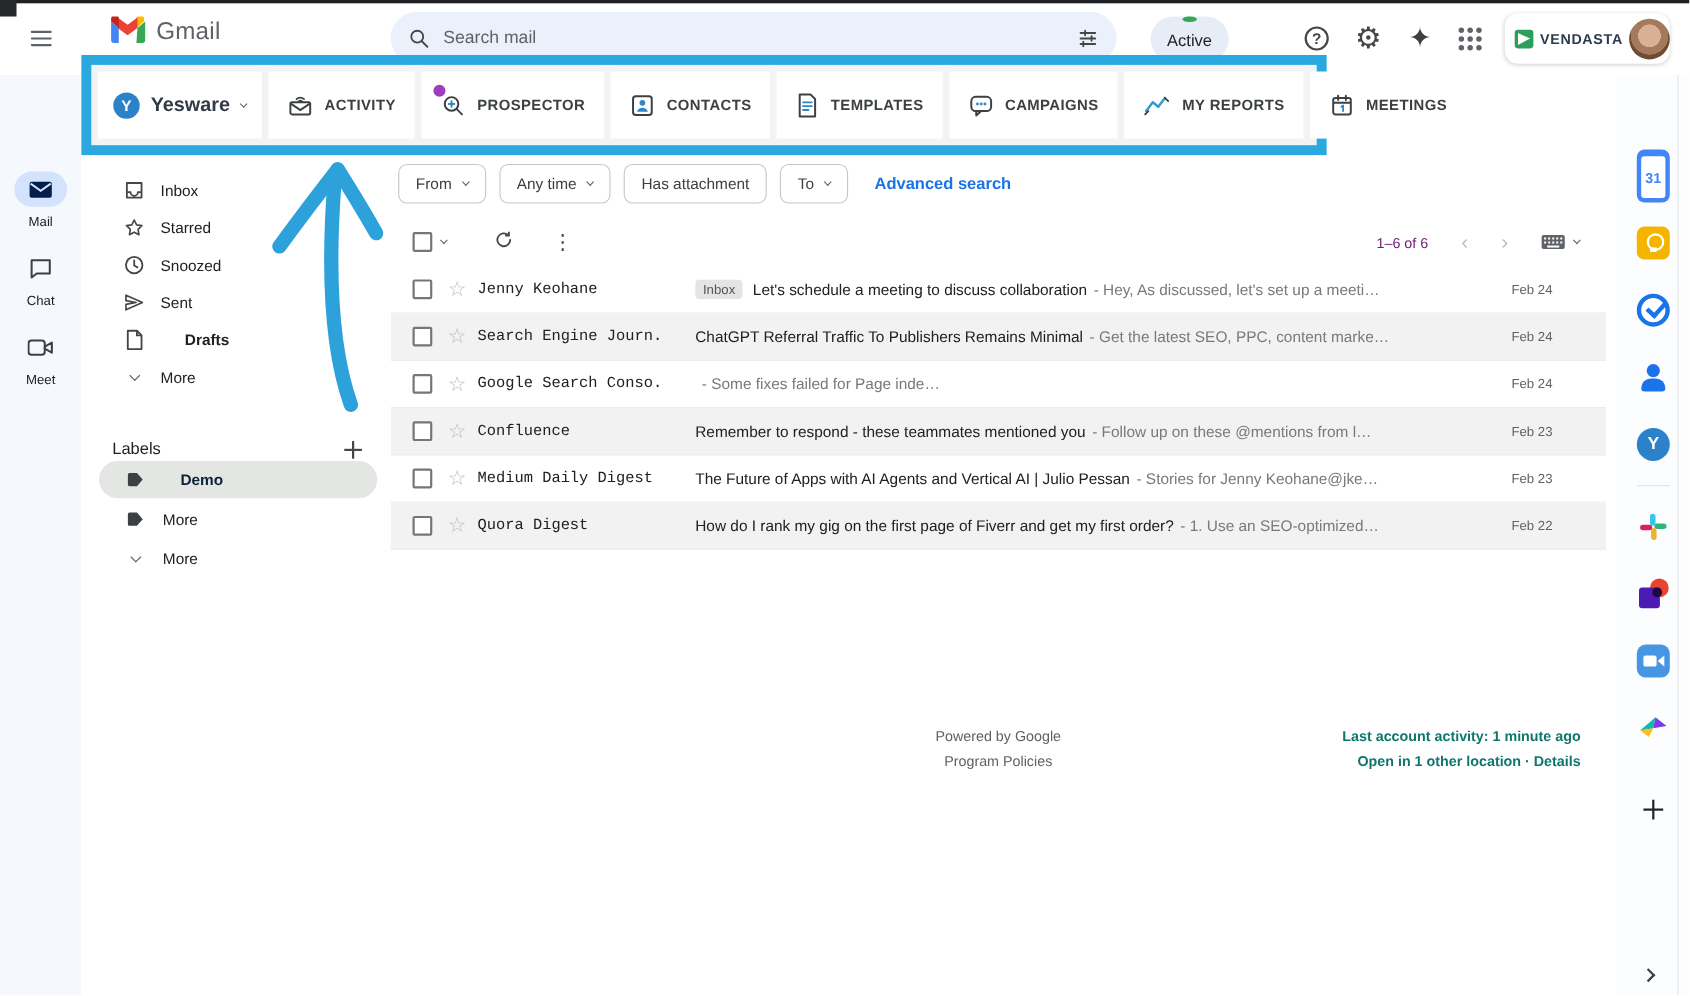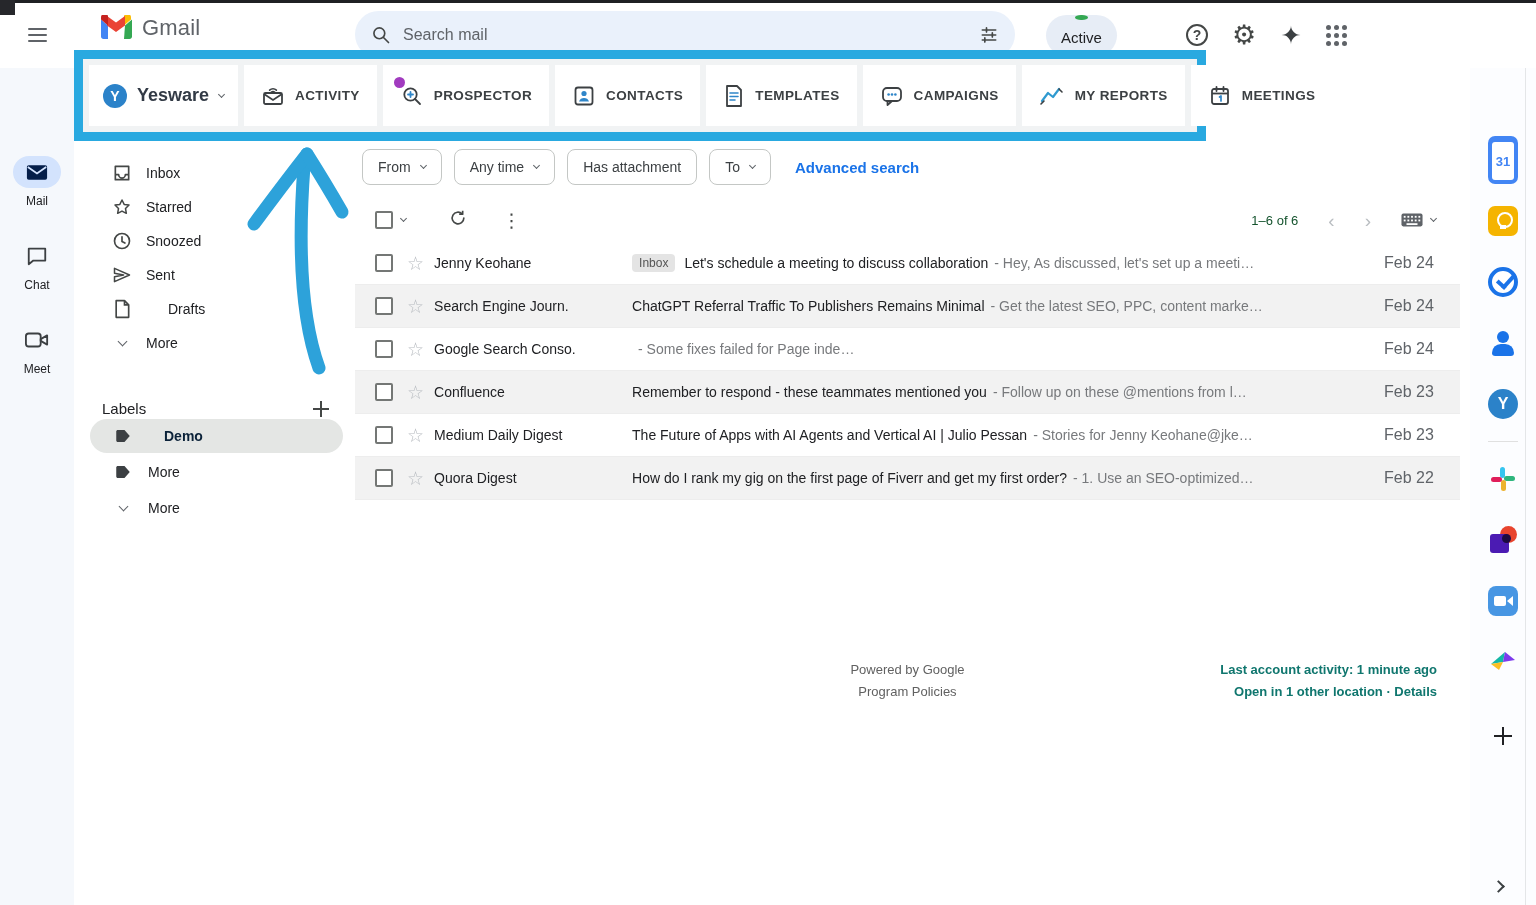--- a/index.html
+++ b/index.html
@@ -31,35 +31,35 @@
   .grid9 { display:grid; grid-template-columns:repeat(3,5px); grid-template-rows:repeat(3,5px); gap:3px; }
   .grid9 i { width:5px; height:5px; border-radius:50%; background:#5f6368; }
   .account-card { position:absolute; left:1368px; top:9px; width:150px; height:46px; background:#fff; border-radius:12px; box-shadow:0 1px 4px rgba(0,0,0,.18); display:flex; align-items:center; gap:6px; padding:0 5px 0 9px; cursor:pointer; }
   .vend-glyph { width:17px; height:17px; background:#2e9e5b; border-radius:3px; position:relative; flex:none; }
   .vend-glyph:after { content:""; position:absolute; left:3px; top:3px; width:0; height:0; border-left:11px solid #fff; border-top:5px solid transparent; border-bottom:6px solid transparent; }
   .vend-word { font-size:13px; font-weight:bold; color:#2d3b4e; letter-spacing:.6px; }
   .avatar { width:37px; height:37px; border-radius:50%; flex:none;
     background: radial-gradient(circle at 50% 42%, #d8b095 0 36%, #a5795c 37% 60%, #6e4b33 61% 100%); }
 
   
-  .rail { position:absolute; top:68px; left:0; width:74px; height:837px; background:#f5f8fc; display:flex; flex-direction:column; align-items:center; padding-top:88px; gap:32px; z-index:2; }
+  .rail { position:absolute; top:68px; left:0; width:74px; height:837px; background:#f5f8fc; display:flex; flex-direction:column; align-items:center; padding-top:88px; gap:20px; z-index:2; }
   .rail-item { display:flex; flex-direction:column; align-items:center; gap:6px; cursor:pointer; }
   .rail-pill { width:48px; height:32px; border-radius:16px; display:flex; align-items:center; justify-content:center; }
   .rail-pill.sel { background:#d3e3fd; }
   .rail-item .rl { font-size:12px; color:#202124; }
 
   
   .drawer { position:absolute; top:68px; left:74px; width:281px; height:837px; background:#fff; z-index:2; }
   .compose { margin:14px 0 0 12px; width:152px; height:52px; border-radius:16px; background:#c2e7ff; display:flex; align-items:center; justify-content:center; gap:12px; cursor:pointer; }
   .compose span { font-size:14px; font-weight:bold; color:#001d35; }
   .nav-list { margin-top:22px; }
   .nav-item { height:34px; display:flex; align-items:center; padding-left:38px; gap:14px; border-radius:0 17px 17px 0; cursor:pointer; }
   .nav-item .ni { width:20px; display:flex; justify-content:center; color:#444746; }
   .nav-item .nl { font-size:14px; color:#202124; }
-  .nav-item .nl.bold { font-weight:normal;padding-left:22px; }
+  .nav-item .nl.bold { font-weight:bold;padding-left:22px; }
   .labels-head { margin-top:40px; display:flex; align-items:center; justify-content:space-between; padding:0 26px 0 28px; }
   .labels-head .lh { font-size:15px; color:#202124; }
   .plus-ic { position:relative; width:16px; height:16px; cursor:pointer; }
   .plus-ic:before, .plus-ic:after { content:""; position:absolute; background:#444746; }
   .plus-ic:before { left:7px; top:0; width:2px; height:16px; }
   .plus-ic:after { left:0; top:7px; width:16px; height:2px; }
   .label-row { height:34px; display:flex; align-items:center; gap:16px; padding-left:24px; margin:2px 12px 2px 16px; border-radius:17px; cursor:pointer; }
   .label-row.sel { background:#e4e6e4; }
   .label-row .ll { font-size:14px; color:#202124; }
   .label-row.sel .ll { font-weight:bold; color:#0b2239;margin-left:16px; }
@@ -80,34 +80,34 @@
   .main { position:absolute; left:355px; top:141px; width:1105px; height:764px; background:#fff; z-index:1; }
   .chips-row { display:flex; align-items:center; gap:12px; padding:8px 0 0 7px; }
   .fchip { height:36px; border:1px solid #c4c7c5; border-radius:8px; display:flex; align-items:center; gap:10px; padding:0 15px; font-size:14px; color:#3c4043; cursor:pointer; background:#fff; }
   .adv-link { margin-left:12px; color:#1a73e8; font-size:15px; font-weight:bold; cursor:pointer; }
   .list-toolbar { margin-top:13px; height:44px; display:flex; align-items:center; padding:0 24px 0 20px; }
   .cb { width:18px; height:18px; border:2px solid #747775; border-radius:2px; background:#fff; cursor:pointer; }
   .lt-left { display:flex; align-items:center; gap:8px; }
   .lt-gap { width:26px; }
   .refresh-ic, .dots-ic { cursor:pointer; }
   .lt-right { margin-left:auto; display:flex; align-items:center; gap:30px; }
-  .range { font-size:13px; color:#14532d; }
+  .range { font-size:13px; color:#701a75; }
   .pgchev { font-size:19px; color:#b9bdc1; cursor:pointer; line-height:1; }
   .kb-wrap { display:flex; align-items:center; gap:8px; cursor:pointer; }
 
   .email-list { }
   .erow { height:43px; display:flex; align-items:center; padding:0 16px 0 20px; cursor:pointer; border-bottom:1px solid #ededed; }
   .erow:nth-child(even) { background:#f2f2f2; }
   .erow .star-g { font-size:19px; color:#b8bcc1; margin:0 10px 0 14px; }
-  .sender { width:198px; flex:none; font-size:14px; color:#202124; white-space:nowrap; overflow:hidden; }
+  .sender { width:198px; flex:none; font-size:14px; color:#202124; white-space:nowrap; overflow:hidden;font-family:Liberation Mono, monospace; }
   .rowmid { flex:1; display:flex; align-items:center; min-width:0; white-space:nowrap; overflow:hidden; }
   .badge { background:#e4e4e4; color:#555; font-size:12px; border-radius:4px; padding:2px 7px; margin-right:9px; flex:none; }
   .subj { font-size:14px; color:#202124; }
   .snip { font-size:14px; color:#77797c; margin-left:6px; }
-  .edate { width:70px; flex:none; text-align:center; font-size:16px; color:#5f6368; }
+  .edate { width:70px; flex:none; text-align:left; font-size:12px; color:#5f6368; }
 
   .footer-center { position:absolute; top:518px; left:0; width:100%; text-align:center; font-size:13px; color:#616161; line-height:22px; }
   .footer-right { position:absolute; top:518px; right:23px; text-align:right; font-size:13px; color:#0f766e; line-height:22px;font-weight:bold; }
 
   
   .addon-rail { position:absolute; top:68px; left:1470px; width:66px; height:837px; background:#fcfdff; z-index:2; display:flex; flex-direction:column; align-items:center; padding-top:76px; gap:29px; }
   .addon-rail:after { content:""; position:absolute; right:10px; top:0; bottom:0; width:1px; background:#e4e6e8; }
   .ad-ic { width:32px; height:32px; flex:none; display:flex; align-items:center; justify-content:center; cursor:pointer; position:relative; }
   .ad-div { width:30px; height:1px; background:#e0e0e0; margin:-8px 0; }
   .cal31 { width:30px; height:48px; border-radius:7px; background:#4285f4; position:relative; }
@@ -199,20 +199,25 @@
           <i></i>
           <i></i>
           <i></i>
           <i></i>
           <i></i>
           <i></i>
           <i></i>
         </span>
     </div>
 
+    <div class="account-card">
+      <span class="vend-glyph"></span>
+      <span class="vend-word">VENDASTA</span>
+      <span class="avatar"></span>
+    </div>
   </header>
 
   <nav class="rail">
     <div class="rail-item">
       <span class="rail-pill sel">
         <svg width="22" height="17" viewBox="0 0 24 18">
             <rect x="1" y="1" width="22" height="16" rx="2" fill="#041e49"></rect>
             <path d="M2 3l10 7L22 3" fill="none" stroke="#d3e3fd" stroke-width="2"></path>
           </svg>
       </span>

